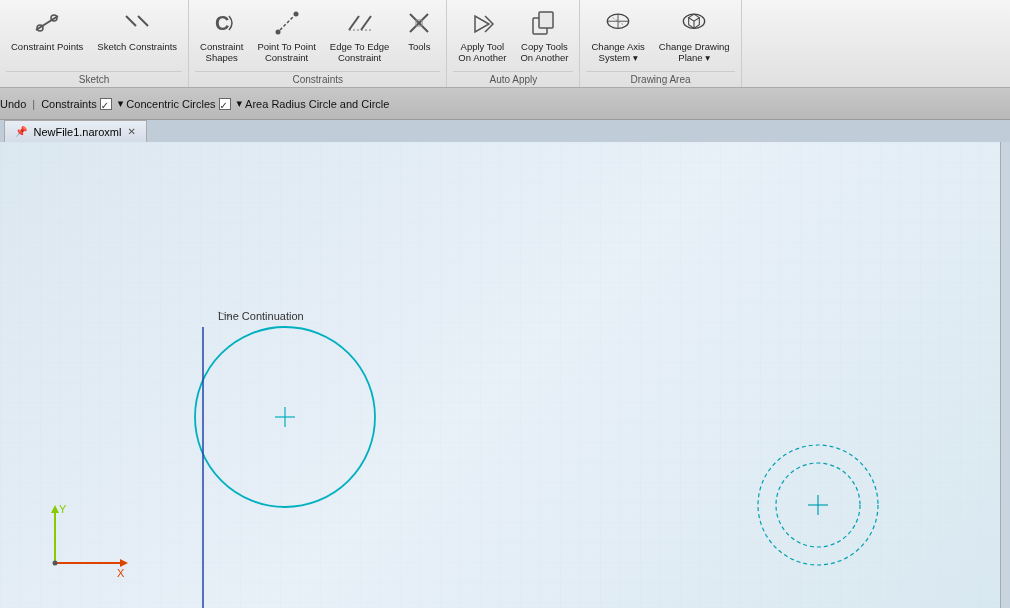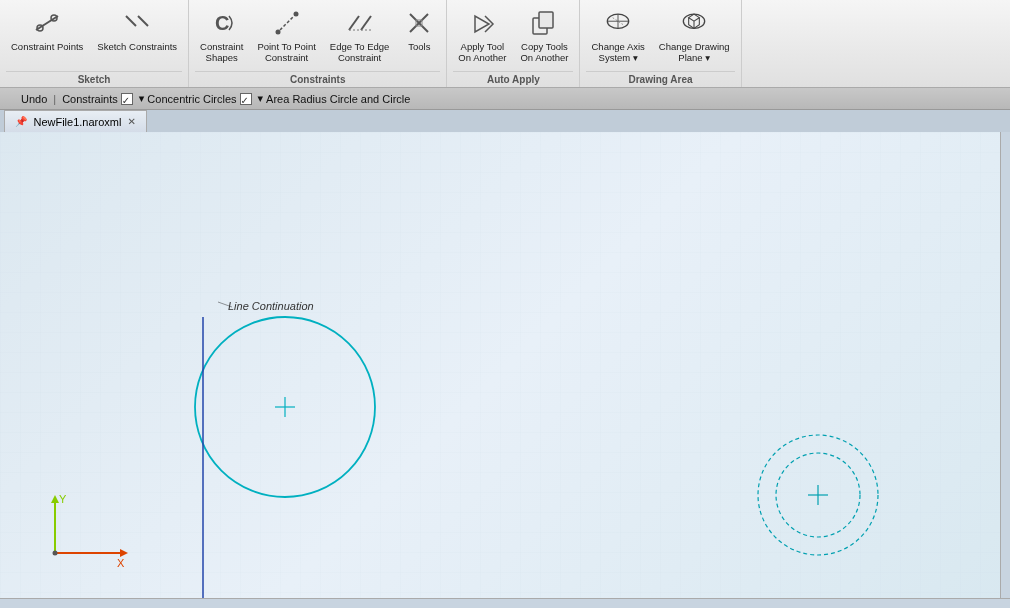--- a/index.html
+++ b/index.html
@@ -24,21 +24,20 @@
     }
 
     .toolbar-section-label {
       font-size: 10px;
       color: #555;
       margin-top: auto;
       padding-top: 2px;
       text-align: center;
       width: 100%;
       border-top: 1px solid #ccc;
-      font-weight: bold;
     }
 
     .toolbar-items {
       display: flex;
       flex-direction: row;
       align-items: flex-start;
       gap: 4px;
       flex: 1;
     }
 
@@ -66,25 +65,25 @@
     .tool-label {
       font-size: 9.5px;
       color: #222;
       line-height: 1.2;
       text-align: center;
     }
 
     
     #status-bar {
       width: 100%;
-      height: 22px;
+      height: 32px;
       background: linear-gradient(to bottom, #c8c8c8, #b8b8b8);
       display: flex;
       align-items: center;
-      padding: 0 21px;
+      padding: 0 0;
       gap: 6px;
       border-bottom: 1px solid #999;
     }
 
     .status-item {
       display: flex;
       align-items: center;
       gap: 3px;
       font-size: 11px;
       color: #111;
@@ -357,21 +356,21 @@
 
     <circle cx="818" cy="363" r="60" fill="none" stroke="#00a0b0" stroke-width="1.2" stroke-dasharray="4,3"></circle>
     <circle cx="818" cy="363" r="42" fill="none" stroke="#00a0b0" stroke-width="1.2" stroke-dasharray="4,3"></circle>
 
     <line x1="808" y1="363" x2="828" y2="363" stroke="#00a0b0" stroke-width="1.2"></line>
     <line x1="818" y1="353" x2="818" y2="373" stroke="#00a0b0" stroke-width="1.2"></line>
 
     <line x1="218" y1="170" x2="232" y2="175" stroke="#333" stroke-width="1" opacity="0.5"></line>
   </svg>
 
-  <div class="canvas-label" style="left: 228px; top: 168px; font-style: italic;">Line Continuation</div>
+  <div class="canvas-label" style="left: 218px; top: 168px;">Line Continuation</div>
 
   <svg style="position:absolute; bottom:35px; left:35px; width:100px; height:80px;">
 
     <line x1="20" y1="60" x2="20" y2="5" stroke="#88cc00" stroke-width="2"></line>
     <polygon points="20,2 16,10 24,10" fill="#88cc00"></polygon>
     <text x="24" y="10" font-size="11" fill="#88cc00">Y</text>
 
     <line x1="20" y1="60" x2="90" y2="60" stroke="#dd4400" stroke-width="2"></line>
     <polygon points="93,60 85,56 85,64" fill="#dd4400"></polygon>
     <text x="82" y="74" font-size="11" fill="#dd4400">X</text>

